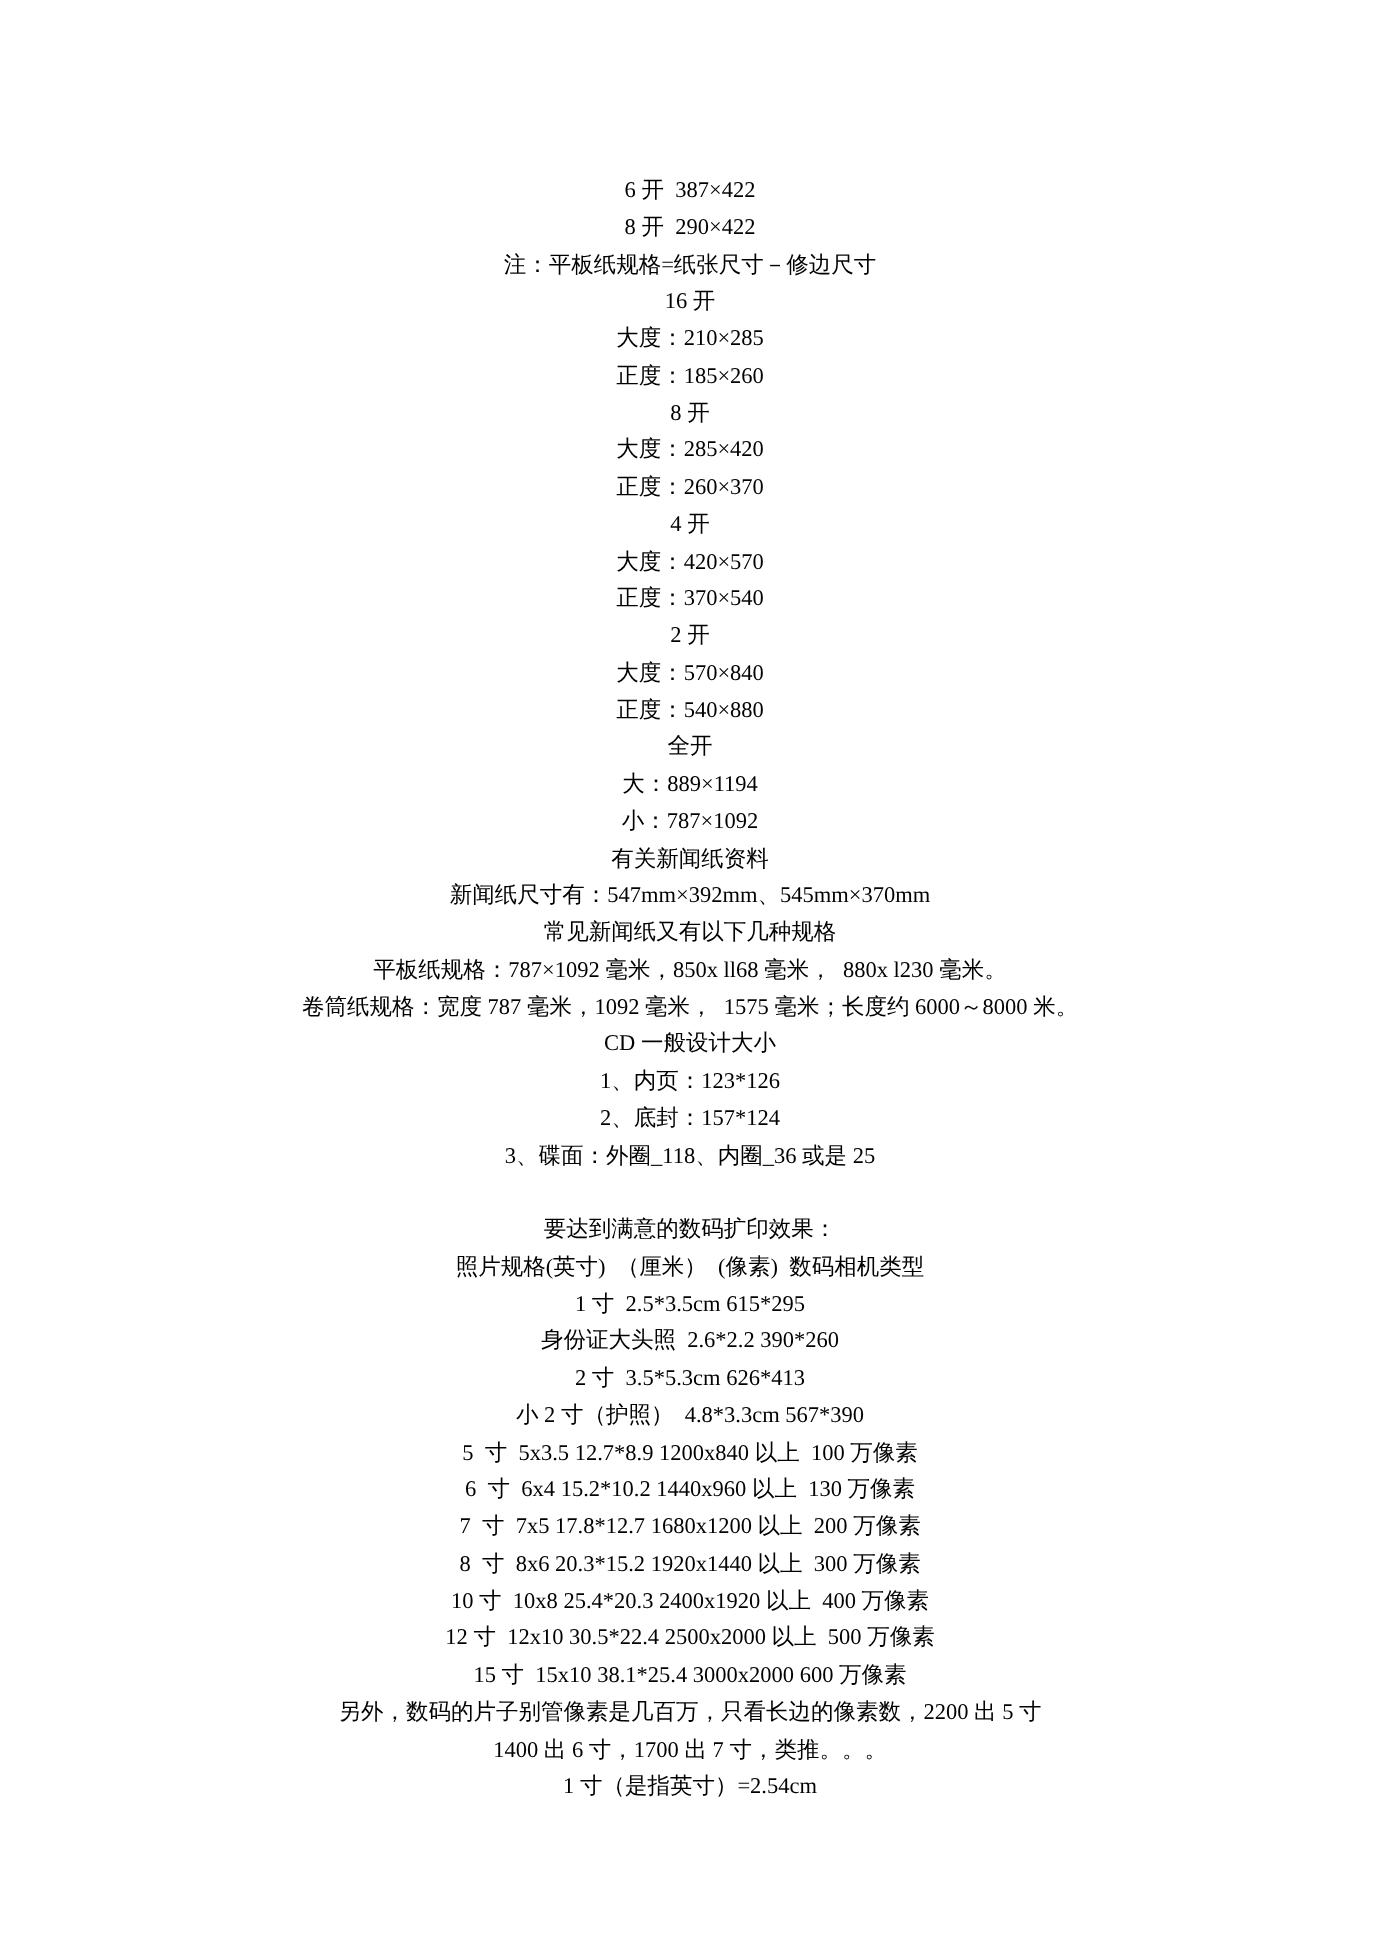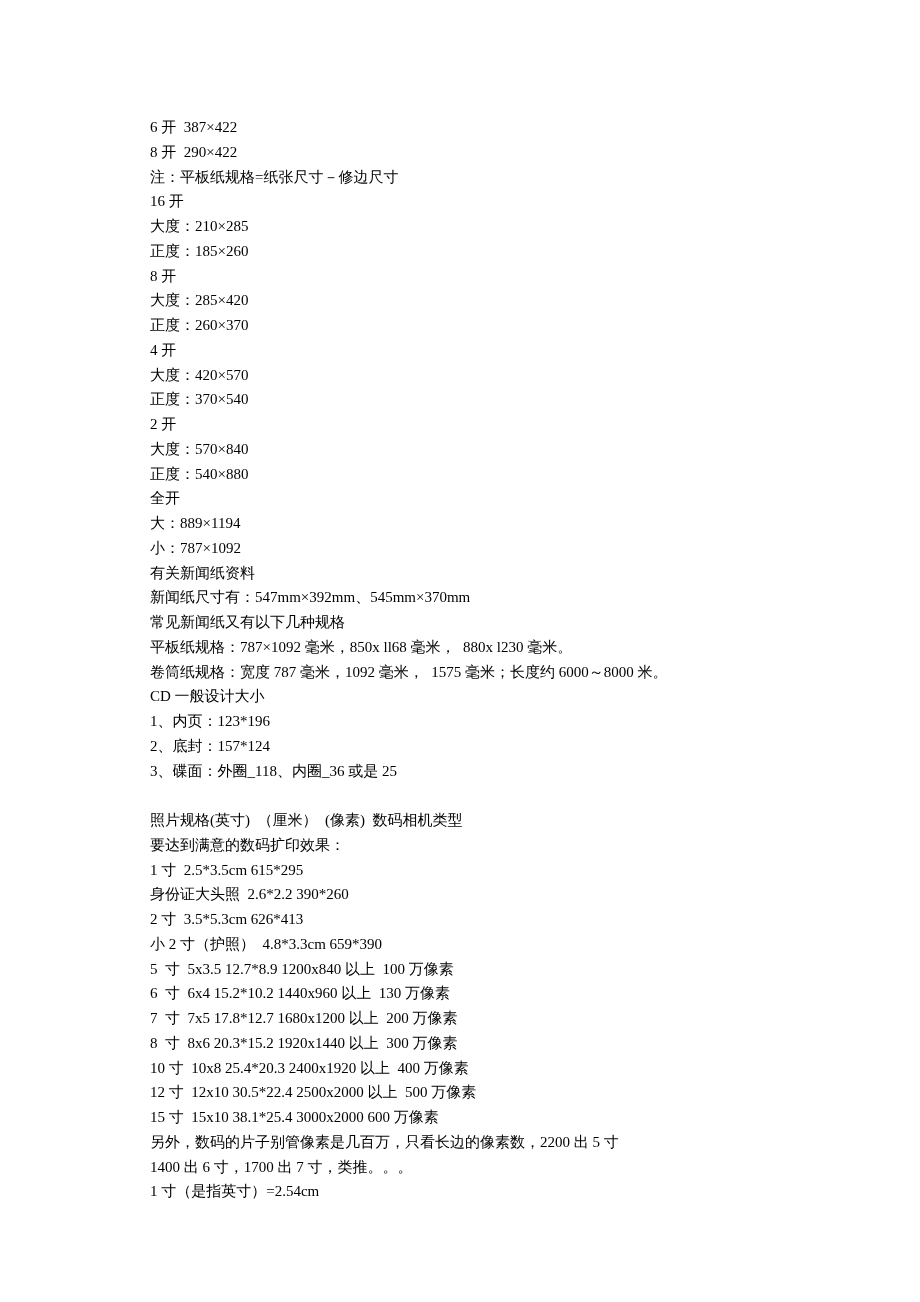--- a/index.html
+++ b/index.html
@@ -11,20 +11,21 @@
       font-family: "SimSun", "宋体", serif;
       font-size: 15px;
       line-height: 1.65;
       color: #000;
       background: #fff;
       padding: 115px 150px 60px 150px;
       width: 920px;
     }
     .line {
       white-space: pre-wrap;
+      text-align: center;
     }
     .blank-line {
       height: 1.65em;
     }
   </style>
 </head>
 <body>
 
 <div id="content">
     <div class="line">6 开  387×422</div>
@@ -44,30 +45,30 @@
     <div class="line">正度：540×880</div>
     <div class="line">全开</div>
     <div class="line">大：889×1194</div>
     <div class="line">小：787×1092</div>
     <div class="line">有关新闻纸资料</div>
     <div class="line">新闻纸尺寸有：547mm×392mm、545mm×370mm</div>
     <div class="line">常见新闻纸又有以下几种规格</div>
     <div class="line">平板纸规格：787×1092 毫米，850x ll68 毫米，  880x l230 毫米。</div>
     <div class="line">卷筒纸规格：宽度 787 毫米，1092 毫米，  1575 毫米；长度约 6000～8000 米。</div>
     <div class="line">CD 一般设计大小</div>
-    <div class="line">1、内页：123*196</div>
+    <div class="line">1、内页：123*126</div>
     <div class="line">2、底封：157*124</div>
     <div class="line">3、碟面：外圈_118、内圈_36 或是 25</div>
     <div class="blank-line"></div>
+    <div class="line">要达到满意的数码扩印效果：</div>
     <div class="line">照片规格(英寸)  （厘米）  (像素)  数码相机类型</div>
-    <div class="line">要达到满意的数码扩印效果：</div>
     <div class="line">1 寸  2.5*3.5cm 615*295</div>
     <div class="line">身份证大头照  2.6*2.2 390*260</div>
     <div class="line">2 寸  3.5*5.3cm 626*413</div>
-    <div class="line">小 2 寸（护照）  4.8*3.3cm 659*390</div>
+    <div class="line">小 2 寸（护照）  4.8*3.3cm 567*390</div>
     <div class="line">5  寸  5x3.5 12.7*8.9 1200x840 以上  100 万像素</div>
     <div class="line">6  寸  6x4 15.2*10.2 1440x960 以上  130 万像素</div>
     <div class="line">7  寸  7x5 17.8*12.7 1680x1200 以上  200 万像素</div>
     <div class="line">8  寸  8x6 20.3*15.2 1920x1440 以上  300 万像素</div>
     <div class="line">10 寸  10x8 25.4*20.3 2400x1920 以上  400 万像素</div>
     <div class="line">12 寸  12x10 30.5*22.4 2500x2000 以上  500 万像素</div>
     <div class="line">15 寸  15x10 38.1*25.4 3000x2000 600 万像素</div>
     <div class="line">另外，数码的片子别管像素是几百万，只看长边的像素数，2200 出 5 寸</div>
     <div class="line">1400 出 6 寸，1700 出 7 寸，类推。。。</div>
     <div class="line">1 寸（是指英寸）=2.54cm</div>

